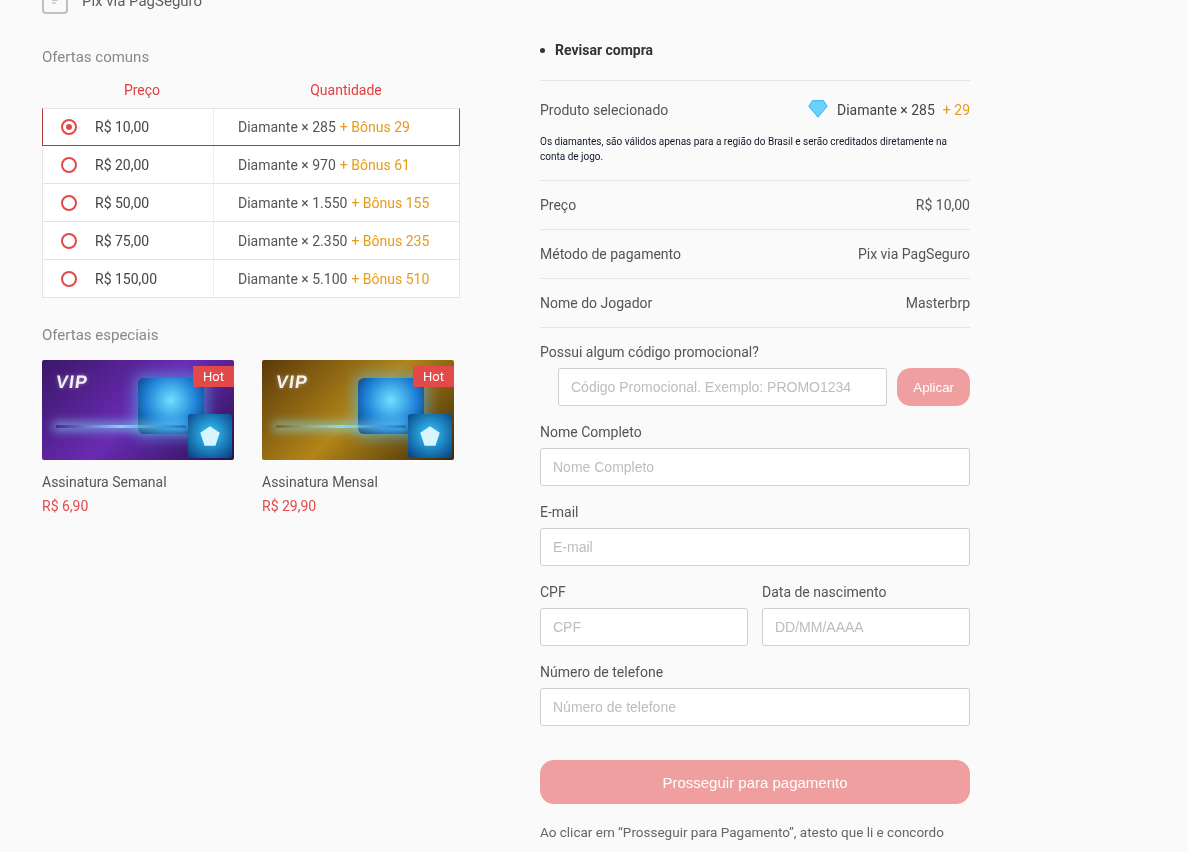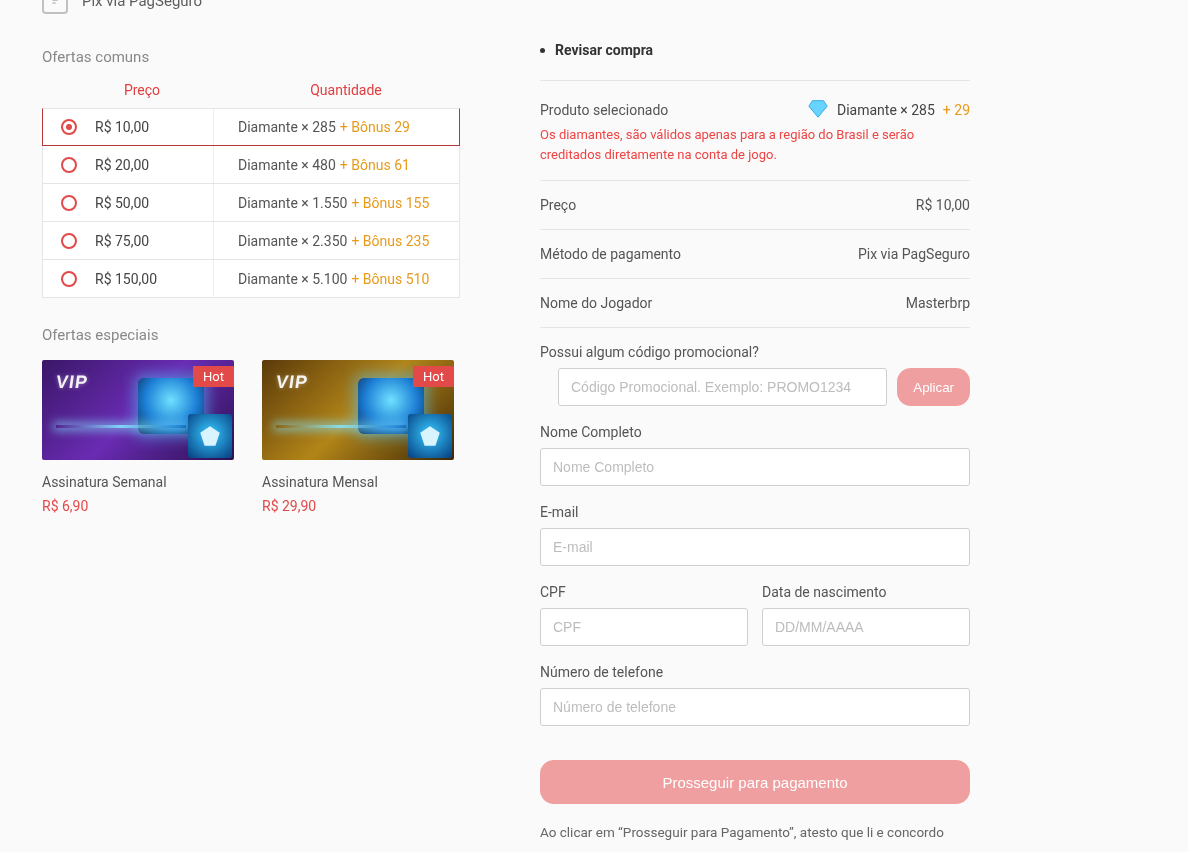--- a/index.html
+++ b/index.html
@@ -166,23 +166,23 @@
   .bullet { width:5px;height:5px;border-radius:50%;background:#333; }
   .review-block { border-top:1px solid #e5e5e5; padding:16px 0; }
   .review-row {
     display:flex; justify-content:space-between; align-items:center;
     color:#555;
   }
   .product-right { display:flex; align-items:center; gap:8px;}
   .diamond-val { color:#444; }
   .bonus-val { color:#e89a1a; }
   .product-note {
-    color:#ef4444;
-    font-size:13px;
-    margin-top:3px;
+    color:#0f172a;
+    font-size:10px;
+    margin-top:12px;
     line-height:1.5;
   }
 
   .form-label { color:#555; font-size:14px; margin-bottom:8px; display:block;}
   .promo-row { display:flex; gap:10px; align-items:stretch; margin-top:4px;padding-left:18px;}
   input[type=text] {
     width:100%;
     border:1px solid #cfcfcf;
     border-radius:3px;
     height:38px;
@@ -254,21 +254,21 @@
             <span>Diamante × 285</span>
             <span class="bonus">+ Bônus 29</span>
           </div>
       </div>
       <div class="offer-row">
         <div class="offer-radio">
             <div class="radio-outer"></div>
           </div>
         <div class="offer-price">R$ 20,00</div>
         <div class="offer-qty">
-            <span>Diamante × 480</span>
+            <span>Diamante × 970</span>
             <span class="bonus">+ Bônus 61</span>
           </div>
       </div>
       <div class="offer-row">
         <div class="offer-radio">
             <div class="radio-outer"></div>
           </div>
         <div class="offer-price">R$ 50,00</div>
         <div class="offer-qty">
             <span>Diamante × 1.550</span>

